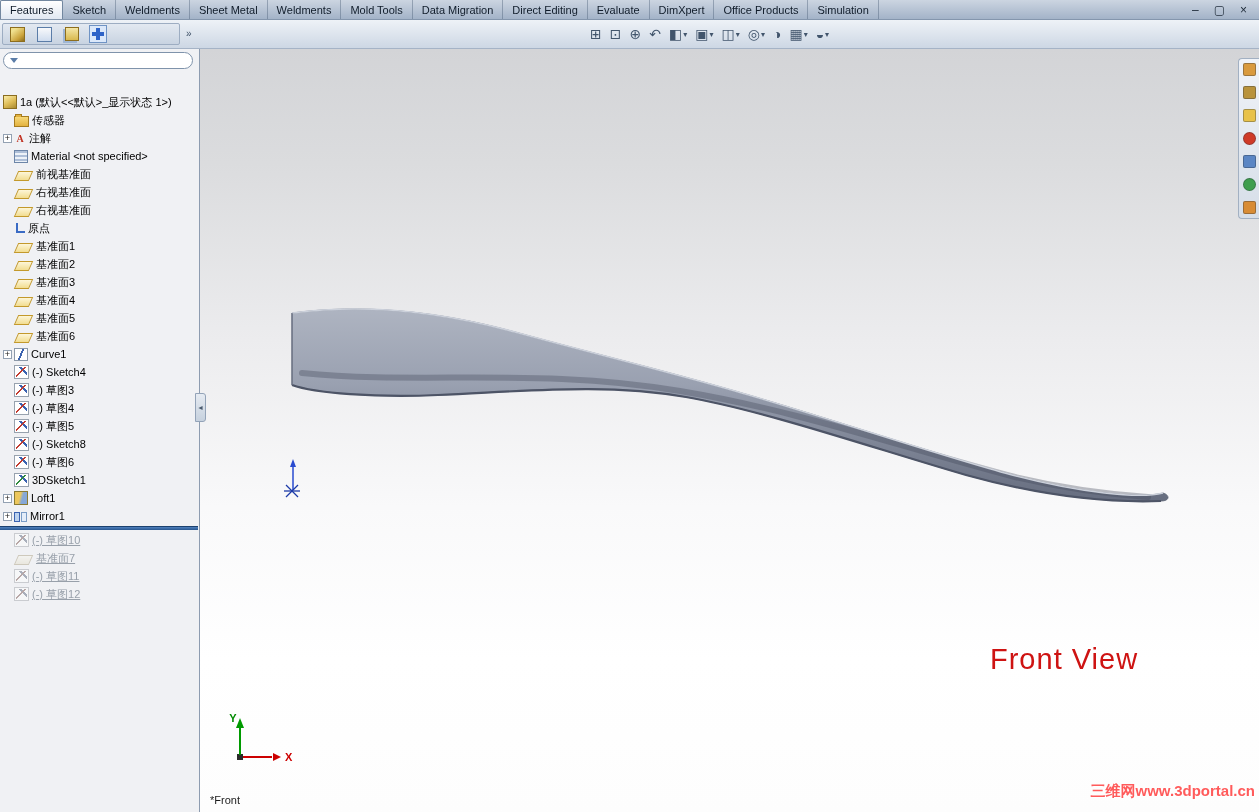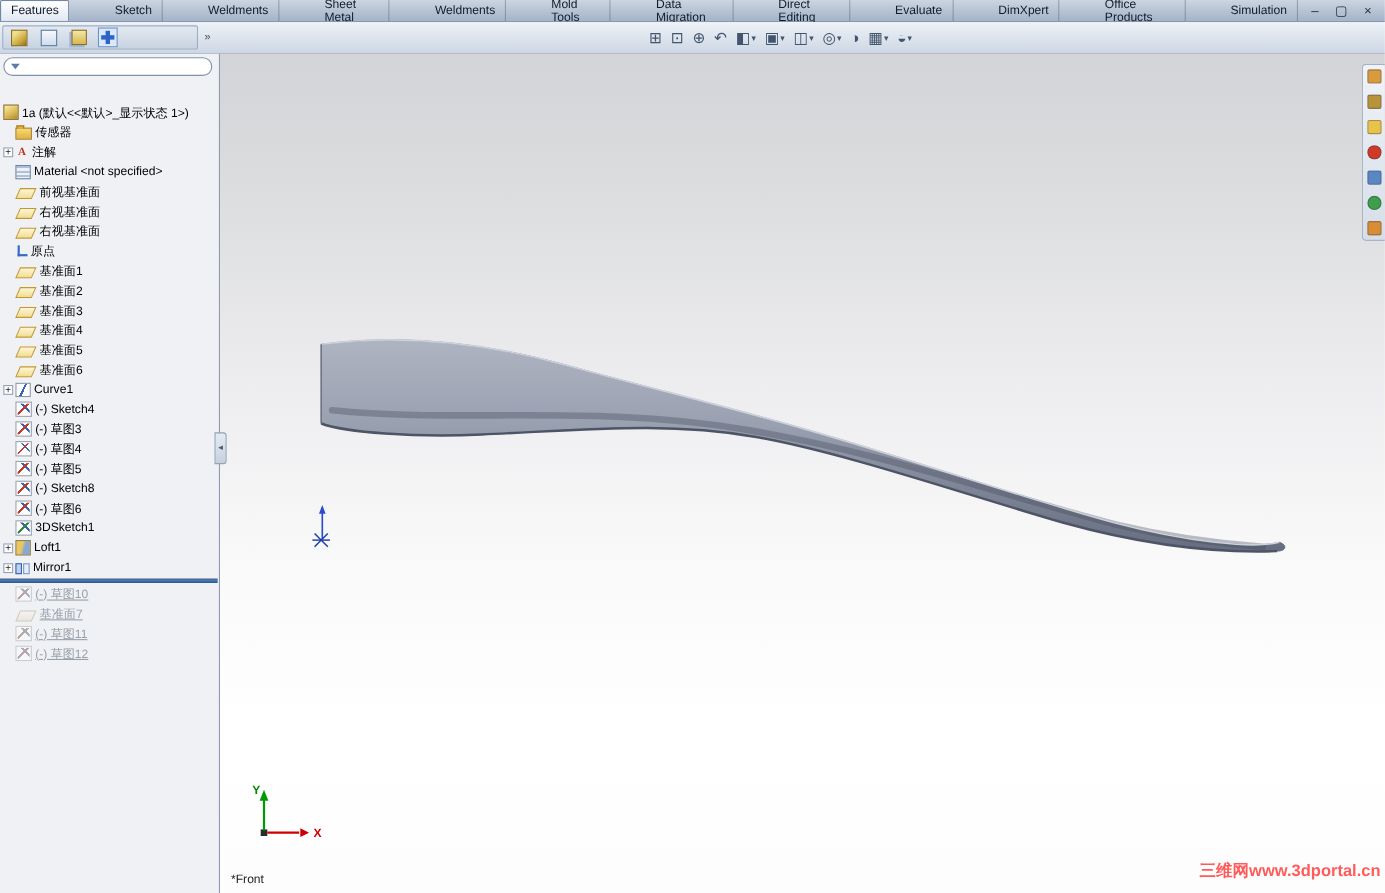--- a/index.html
+++ b/index.html
@@ -3,21 +3,21 @@
 <meta charset="utf-8">
 <style>
   html,body{margin:0;padding:0;}
   body{position:relative;width:1259px;height:812px;overflow:hidden;
        font-family:"Liberation Sans","DejaVu Sans",sans-serif;background:#fff;}
 
   
   .menubar{position:absolute;top:0;left:0;width:100%;height:20px;
     background:linear-gradient(#ccd5e1,#a3b3c8);border-bottom:1px solid #8496ad;
     display:flex;align-items:stretch;box-sizing:border-box;}
-  .menu-tabs{display:flex;gap:32px;}
+  .menu-tabs{display:flex;}
   .tab{display:flex;align-items:center;padding:0 9px;font-size:11px;color:#101c2a;
     border-right:1px solid rgba(70,90,115,.4);}
   .tab.active{background:linear-gradient(#ffffff,#e1e8f2);border:1px solid #72879f;
     border-bottom:none;border-radius:2px 2px 0 0;}
   .win-controls{margin-left:auto;display:flex;align-items:center;gap:15px;
     padding:0 12px;font-size:12px;color:#222e3c;}
 
   
   .toolbar-row{position:absolute;top:20px;left:0;width:100%;height:29px;
     background:linear-gradient(#eef2f7,#cdd7e4);border-bottom:1px solid #a5b3c6;box-sizing:border-box;}
@@ -368,20 +368,21 @@
     <g>
       <rect x="37" y="705" width="6" height="6" fill="#2a2a2a"></rect>
       <line x1="40" y1="706" x2="40" y2="678" stroke="#009a00" stroke-width="2"></line>
       <polygon points="36,679 44,679 40,669" fill="#009a00"></polygon>
       <text x="33" y="673" text-anchor="middle" font-size="11" font-weight="bold" fill="#008a00">Y</text>
       <line x1="43" y1="708" x2="72" y2="708" stroke="#cc0000" stroke-width="2"></line>
       <polygon points="73,704 73,712 81,708" fill="#cc0000"></polygon>
       <text x="85" y="712" font-size="11" font-weight="bold" fill="#cc0000">X</text>
     </g>
   </svg>
+  <div class="view-annotation">Front View</div>
   <div class="orientation-indicator">*Front</div>
   <div class="watermark">三维网www.3dportal.cn</div>
 </div>
 
 <div class="task-pane" id="task-pane">
     <span class="tp-icon" style="background: rgb(217, 154, 62);"></span>
     <span class="tp-icon" style="background: rgb(185, 147, 60);"></span>
     <span class="tp-icon" style="background: rgb(232, 194, 74);"></span>
     <span class="tp-icon circle" style="background: rgb(207, 58, 40);"></span>
     <span class="tp-icon" style="background: rgb(91, 134, 196);"></span>

